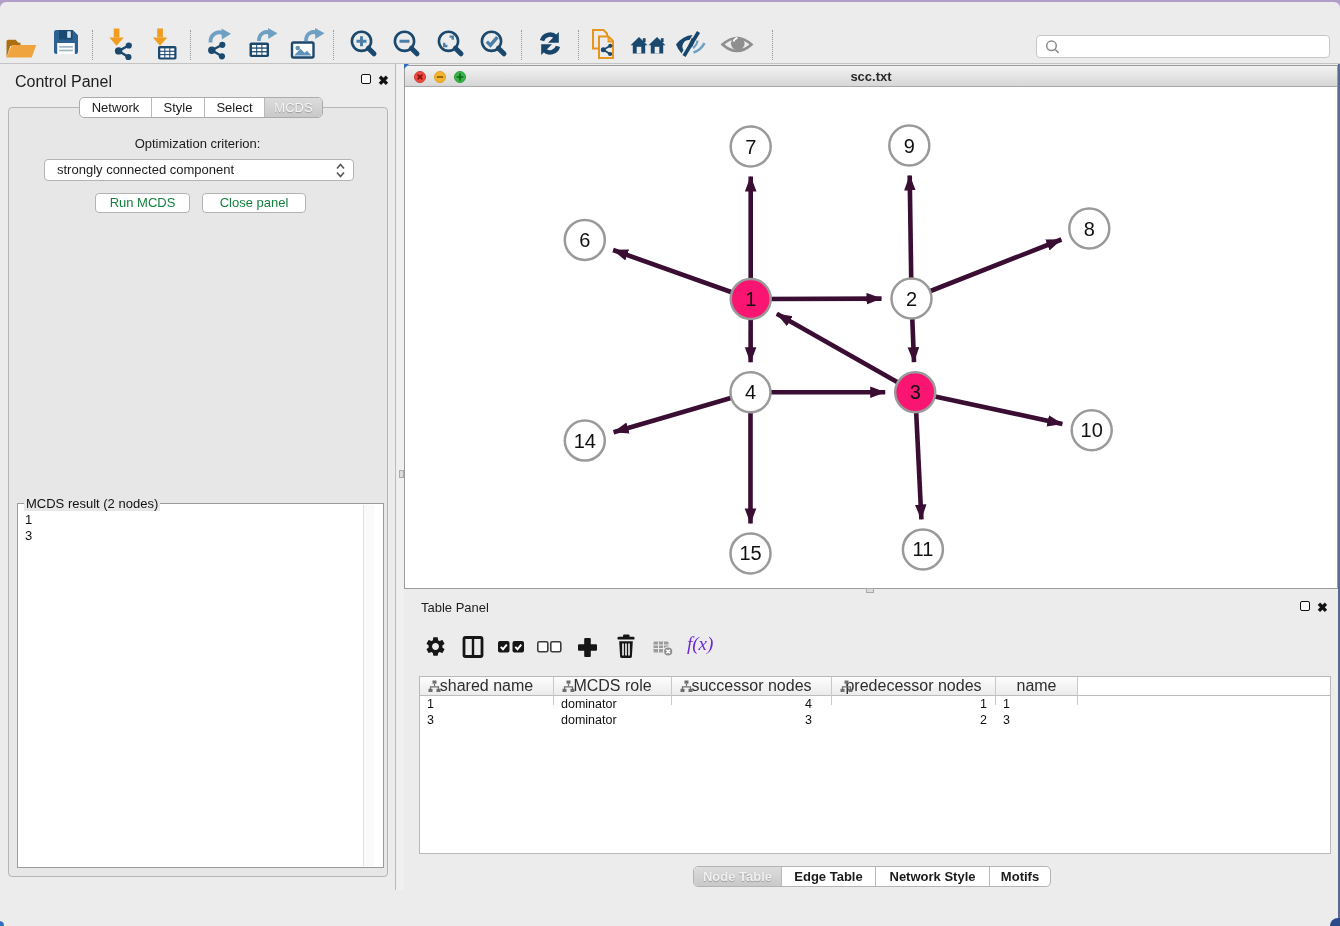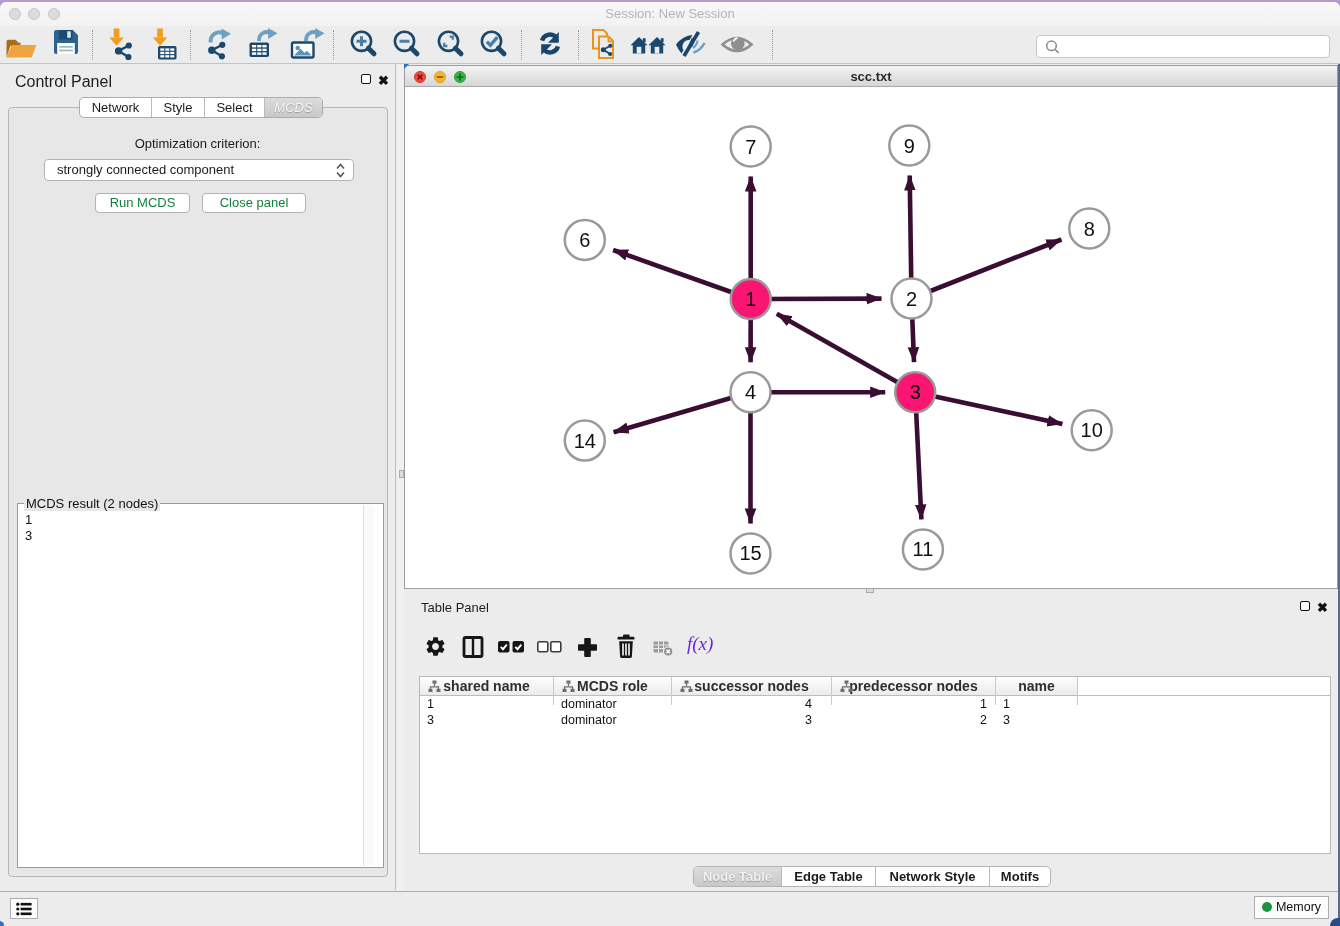--- a/index.html
+++ b/index.html
@@ -15,21 +15,21 @@
 .tsep { position:absolute; top:4px; height:30px; width:0; border-left:1px dotted #999; }
 #searchbox { position:absolute; left:1036px; top:9px; width:294px; height:23px; background:#fff; border:1px solid #c6c6c6; border-radius:4px; }
 
 #cpanel { position:absolute; left:0; top:62px; width:396px; height:826px; background:#ececec; border-right:1px solid #bdbdbd; }
 #cp-title { position:absolute; left:15px; top:9px; font-size:16px; color:#1d1d1d; }
 .float-ico { position:absolute; width:10px; height:10px; border:1.5px solid #111; border-radius:2px; background:#fdfdfd; }
 .x-ico { position:absolute; font-size:13px; font-weight:700; color:#111; line-height:10px; }
 #cp-tabs { position:absolute; left:79px; top:33px; height:21px; display:flex; border:1px solid #ababab; border-radius:5px; overflow:hidden; background:#fff; }
 #cp-tabs .tab { font-size:13px; color:#1a1a1a; text-align:center; line-height:19px; border-right:1px solid #b9b9b9; }
 #cp-tabs .tab.last { border-right:none; }
-#cp-tabs .tab.sel { background:linear-gradient(#dcdcdc,#c9c9c9); color:#f5f5f5; text-shadow:0 1px 1px #9a9a9a;font-style:italic; }
+#cp-tabs .tab.sel { background:linear-gradient(#dcdcdc,#c9c9c9); color:#f5f5f5; text-shadow:0 1px 1px #9a9a9a; }
 #cp-box { position:absolute; left:8px; top:43px; width:380px; height:770px; background:#e7e7e7; border:1px solid #b5b5b5; border-radius:4px; }
 #opt-label { position:absolute; left:0; top:72px; width:100%; text-align:center; font-size:13px; color:#1b1b1b; }
 #combo { position:absolute; left:44px; top:95px; width:310px; height:22px; background:#fff; border:1px solid #b3b3b3; border-radius:4px; font-size:13px; color:#1b1b1b; line-height:20px; padding-left:12px; }
 .btn { position:absolute; top:129px; height:20px; background:#fff; border:1px solid #b3b3b3; border-radius:4px; font-size:13px; color:#15803d; text-align:center; line-height:18px; }
 #mcds-box { position:absolute; left:17px; top:439px; width:367px; height:365px; border:1px solid #9b9b9b; background:#fff; }
 #mcds-label { position:absolute; left:6px; top:-8px; background:#e7e7e7; font-size:13px; color:#111; padding:0 2px; }
 #mcds-text { position:absolute; left:7px; top:8px; font-size:13px; color:#111; line-height:16px; }
 #mcds-sb { position:absolute; right:9px; top:1px; bottom:1px; width:11px; background:#fafafa; border-left:1px solid #e0e0e0; }
 
 #vdiv { position:absolute; left:397px; top:62px; width:7px; height:826px; background:#f0f0f0; }
@@ -40,43 +40,37 @@
 #nf-titlebar { position:absolute; left:0; top:0; width:100%; height:21px; background:linear-gradient(#f3f3f3,#d6d6d6); border-bottom:1px solid #a9a9a9; }
 #nf-title { position:absolute; width:100%; text-align:center; top:3px; font-size:13px; font-weight:700; color:#2a2a2a; }
 .mac3 { position:absolute; top:4.5px; width:12px; height:12px; border-radius:50%; }
 #graph { position:absolute; left:0; top:21px; }
 
 #tpanel { position:absolute; left:404px; top:595px; width:936px; height:293px; background:#ececec; }
 #tp-title { position:absolute; left:17px; top:3px; font-size:13px; color:#1d1d1d; }
 #tp-toolbar { position:absolute; left:16px; top:33px; height:28px; }
 #ntable { position:absolute; left:15px; top:79px; width:912px; height:178px; background:#fff; border:1px solid #b9b9b9; }
 #thead { position:absolute; left:0; top:0; width:910px; height:19px; background:linear-gradient(#fdfdfd,#ebebeb); border-bottom:1px solid #bcbcbc; display:flex; }
-.th { position:relative; height:28px; border-right:1px solid #c9c9c9; font-size:14px; color:#2e2e2e; text-align:center; line-height:18px;font-weight:bold; }
+.th { position:relative; height:28px; border-right:1px solid #c9c9c9; font-size:16px; color:#2e2e2e; text-align:center; line-height:18px; }
 .thico { position:absolute; left:8px; top:3px; }
 .trow { position:absolute; left:0; width:910px; height:16px; font-size:12.5px; color:#111; }
 .td { position:absolute; top:0; line-height:16px; }
 #btabs { position:absolute; left:289px; top:269px; height:21px; display:flex; border:1px solid #b4b4b4; border-radius:5px; overflow:hidden; background:#fff; }
 #btabs .tab { font-size:13px; font-weight:700; color:#1a1a1a; text-align:center; line-height:20px; border-right:1px solid #b9b9b9; }
 #btabs .tab.last { border-right:none; }
 #btabs .tab.sel { background:linear-gradient(#dcdcdc,#c9c9c9); color:#f0f0f0; text-shadow:0 1px 1px #9a9a9a; }
 
 #statusbar { position:absolute; left:0; top:889px; width:100%; height:35px; background:#ececec; border-top:1px solid #ababab; }
 #sb-left { position:absolute; left:10px; top:6px; width:28px; height:21px; background:#fcfcfc; border:1px solid #aeaeae; }
 #sb-mem { position:absolute; right:11px; top:4px; width:75px; height:23px; background:#fcfcfc; border:1px solid #aeaeae; font-size:12.5px; color:#111; text-align:center; line-height:21px; }
 #sb-mem .dot { display:inline-block; width:10px; height:10px; border-radius:50%; background:#1d9340; margin-right:4px; vertical-align:-1px; }
 </style>
 </head>
 <body>
 <div id="win">
-  <div id="titlebar">
-    <div class="tl" style="left:9px;"></div>
-    <div class="tl" style="left:28px;"></div>
-    <div class="tl" style="left:48px;"></div>
-    <div id="title-text">Session: New Session</div>
-  </div>
   <div id="toolbar">
       <div class="tsep" style="left:92px;"></div>
       <div class="tsep" style="left:190px;"></div>
       <div class="tsep" style="left:333px;"></div>
       <div class="tsep" style="left:521px;"></div>
       <div class="tsep" style="left:578px;"></div>
       <div class="tsep" style="left:772px;"></div>
       <svg class="tbi" style="left:5px;top:9px;" width="34" height="26" viewBox="0 0 34 26">
         <path d="M1.5 22.5 V6.5 q0-1.8 1.8-1.8 h7.2 l3 3 h2 v3.2 h-10.2 Z" fill="#aa6f12"></path>
         <path d="M1.5 22.5 L6.8 10 h24.5 l-4.6 12.5 Z" fill="#f0a43f"></path>
@@ -418,31 +412,16 @@
       </div>
     </div>
     <div id="btabs">
       <div class="tab sel" style="width:88px;">Node Table</div>
       <div class="tab" style="width:94px;">Edge Table</div>
       <div class="tab" style="width:114px;">Network Style</div>
       <div class="tab last" style="width:60px;">Motifs</div>
     </div>
   </div>
 
-  <div id="statusbar">
-    <div id="sb-left">
-        <svg style="position:absolute;left:5px;top:3px;" width="16" height="14" viewBox="0 0 16 14">
-          <g fill="#111">
-            <circle cx="1.8" cy="2.2" r="1.6"></circle>
-            <circle cx="1.8" cy="7" r="1.6"></circle>
-            <circle cx="1.8" cy="11.8" r="1.6"></circle>
-            <rect x="4.6" y="0.9" width="11" height="2.6"></rect>
-            <rect x="4.6" y="5.7" width="11" height="2.6"></rect>
-            <rect x="4.6" y="10.5" width="11" height="2.6"></rect>
-          </g>
-        </svg>
-      </div>
-    <div id="sb-mem"><span class="dot"></span>Memory</div>
-  </div>
 </div>
 <div style="position:absolute;left:1338px;top:64px;width:2px;height:862px;background:#5a6a91;"></div>
 <div style="position:absolute;left:1330px;top:918px;width:10px;height:8px;background:#2a4a8a;border-radius:8px 0 0 0;"></div>
 <div style="position:absolute;left:-5px;top:921px;width:9px;height:9px;border-radius:50%;background:#2f6fbd;"></div>
 
 </body></html>

